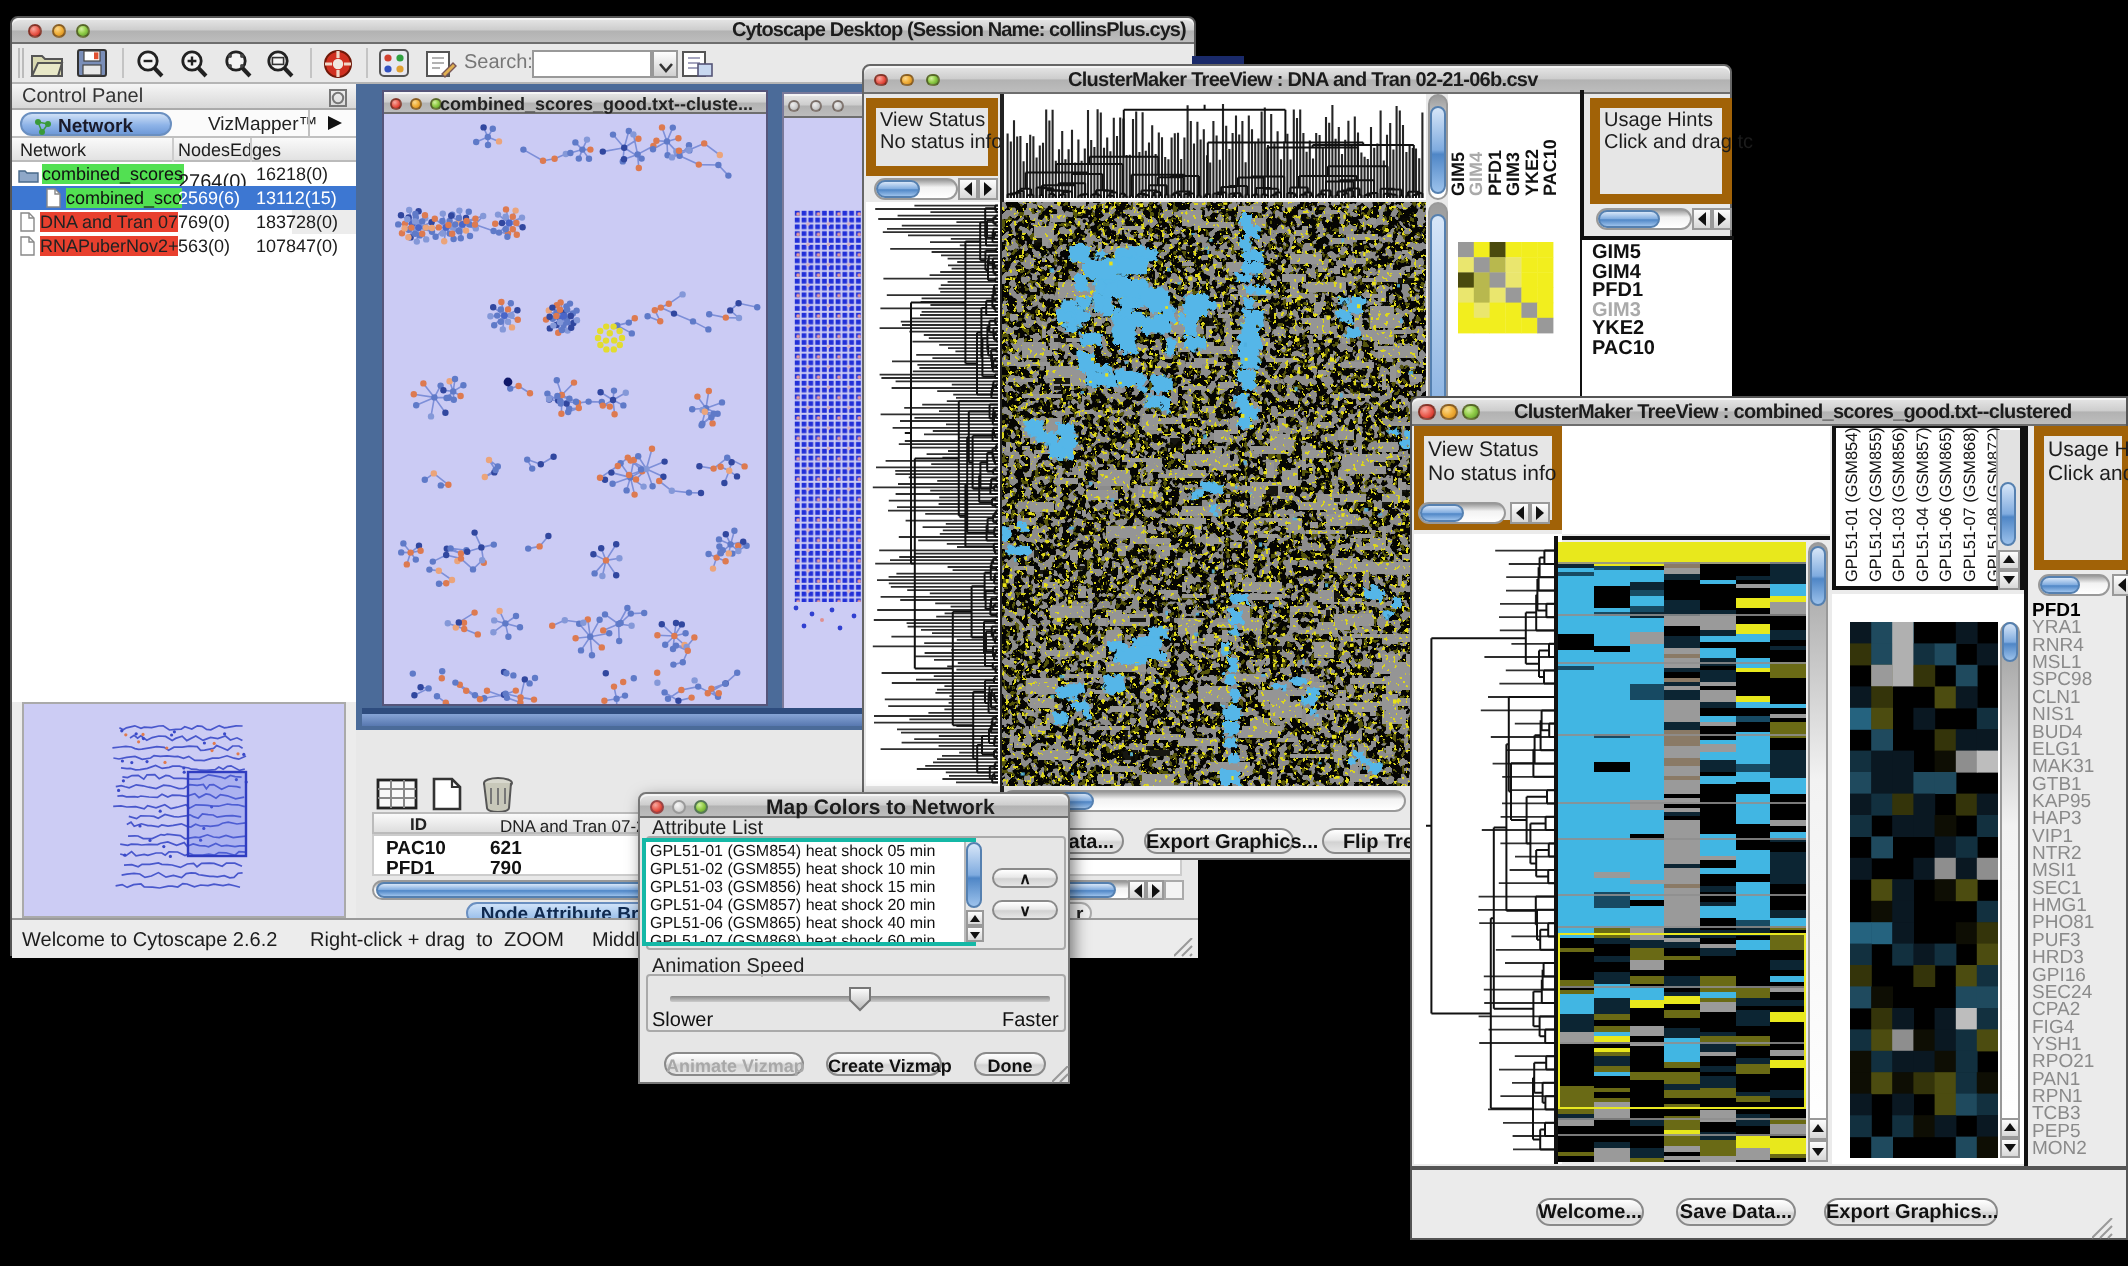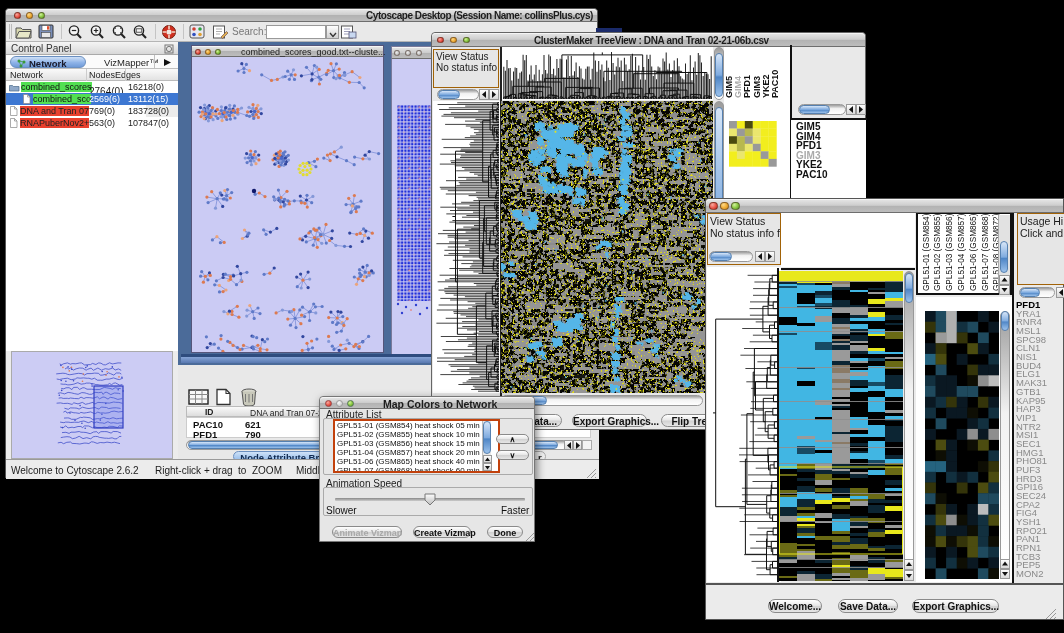--- a/index.html
+++ b/index.html
@@ -4,21 +4,21 @@
 html,body{width:1064px;height:633px;background:#000;overflow:hidden;
  font-family:"Liberation Sans",sans-serif;-webkit-font-smoothing:antialiased;}
 .abs{position:absolute;}
 .tbar{background:linear-gradient(#e3e3e3,#cdcdcd 45%,#b2b2b2 50%,#bdbdbd);
  border-bottom:1px solid #6e6e6e;border-top:1px solid #f5f5f5;}
 .lt{position:absolute;border-radius:50%;}
 .tt{position:absolute;color:#1c1c1c;white-space:nowrap;}
 .aquabtn{position:absolute;background:linear-gradient(#ffffff,#e8e8e8 45%,#d2d2d2 55%,#e6e6e6);
  border:1px solid #8a8a8a;border-radius:9px;text-align:center;color:#111;
  font-weight:bold;white-space:nowrap;}
-.box{position:absolute;background:#e3e3e3;border:1px solid #a16207;color:#1a1a1a;}
+.box{position:absolute;background:#e3e3e3;border:5px solid #a16207;color:#1a1a1a;}
 .strack{position:absolute;background:linear-gradient(#9c9c9c,#f2f2f2 40%,#ffffff);border:1px solid #999;border-radius:6px;}
 .scap{position:absolute;background:linear-gradient(#d7e6f8,#7fabdf 50%,#4f86c6 55%,#9cc2ec);border:1px solid #5580b0;border-radius:5px;}
 .arrbtn{position:absolute;background:linear-gradient(#fdfdfd,#d8d8d8);border:1px solid #999;
  font-size:6px;color:#111;text-align:center;}
 </style></head><body>
 <div class="abs" style="left:5px;top:8px;width:593px;height:470px;background:#ececec;border:1px solid #555;border-radius:4px 4px 0 0">
     <div class="abs tbar" style="left:0;top:0;width:100%;height:13px;border-radius:4px 4px 0 0"></div>
     <div class="lt" style="left:8px;top:3px;width:7.2px;height:7.2px;background:radial-gradient(circle at 35% 30%,#f6a9a0,#ee6b5e 40%,#d93b2f 75%,#a82a20);border:0.5px solid rgba(60,40,30,.55)"></div>
     <div class="lt" style="left:20px;top:3px;width:7.2px;height:7.2px;background:radial-gradient(circle at 35% 30%,#fbd88e,#f2b33f 45%,#dd9522 80%);border:0.5px solid rgba(60,40,30,.55)"></div>
     <div class="lt" style="left:32px;top:3px;width:7.2px;height:7.2px;background:radial-gradient(circle at 35% 30%,#d3f0a0,#94cf4a 45%,#6aa832 80%);border:0.5px solid rgba(60,40,30,.55)"></div>
@@ -226,21 +226,21 @@
           </g>
         </svg>
       </div>
       <div class="abs" style="left:3px;top:312px;width:252px;height:3px;background:#2e4c7e"></div>
       <div class="abs" style="left:3px;top:315px;width:252px;height:6px;background:linear-gradient(#86a4d6,#5878b0)"></div>
       <div class="abs" style="left:13px;top:3px;width:193px;height:308px;background:#cbcbf4;border:1px solid #55557a">
         <div class="abs tbar" style="left:0;top:0;width:100%;height:11px"></div>
         <div class="lt" style="left:3px;top:2.5px;width:6px;height:6px;background:radial-gradient(circle at 35% 30%,#f6a9a0,#ee6b5e 40%,#d93b2f 75%,#a82a20);border:0.5px solid rgba(60,40,30,.55)"></div>
         <div class="lt" style="left:13px;top:2.5px;width:6px;height:6px;background:radial-gradient(circle at 35% 30%,#fbd88e,#f2b33f 45%,#dd9522 80%);border:0.5px solid rgba(60,40,30,.55)"></div>
         <div class="lt" style="left:23px;top:2.5px;width:6px;height:6px;background:radial-gradient(circle at 35% 30%,#d3f0a0,#94cf4a 45%,#6aa832 80%);border:0.5px solid rgba(60,40,30,.55)"></div>
-        <div class="tt" style="left:49px;top:0.5px;font-size:9px;font-weight:normal;color:#222">combined_scores_good.txt--cluste...</div>
+        <div class="tt" style="left:28px;top:0.5px;font-size:9px;font-weight:bold;color:#222">combined_scores_good.txt--cluste...</div>
         <svg class="abs" style="left:0;top:11px" width="191" height="295">
           <path d="M51.9 11.5L52.0 15.5M51.9 11.5L46.1 14.0M51.9 11.5L49.8 6.7M51.9 11.5L54.4 7.4M51.9 11.5L57.5 13.7M69.7 17.8L79.5 23.4M79.5 23.4L85.3 22.4M85.3 22.4L90.9 20.0M99.2 17.8L97.4 22.3M99.2 17.8L93.2 19.5M99.2 17.8L95.7 14.2M99.2 17.8L101.5 12.8M99.2 17.8L103.2 17.8M99.2 17.8L102.5 22.4M120.1 16.9L127.2 12.4M120.1 16.9L128.8 22.3M120.1 16.9L119.4 23.7M120.1 16.9L109.4 18.8M120.1 16.9L114.5 10.3M120.1 16.9L122.4 8.5M126.8 20.2L127.4 27.0M126.8 20.2L120.0 22.6M126.8 20.2L124.7 10.2M126.8 20.2L134.7 16.0M141.5 13.7L134.5 17.6M141.5 13.7L136.2 13.4M141.5 13.7L139.0 6.7M141.5 13.7L144.4 6.8M141.5 13.7L147.2 12.1M141.5 13.7L146.2 18.7M141.5 13.7L141.8 20.6M152.5 15.6L147.8 20.9M147.8 20.9L157.4 25.3M157.4 25.3L167.2 25.5M167.2 25.5L172.2 30.8M152.7 18.2L147.5 18.4M147.5 18.4L144.0 21.7M144.0 21.7L152.4 18.0M152.4 18.0L160.1 14.7M160.1 14.7L167.9 20.5M14.1 54.8L17.7 54.8M14.1 54.8L15.9 57.9M14.1 54.8L12.3 57.9M14.1 54.8L10.5 54.8M14.1 54.8L12.3 51.7M14.1 54.8L15.9 51.7M14.1 54.8L20.8 56.9M14.1 54.8L17.9 60.7M14.1 54.8L13.3 61.7M14.1 54.8L9.0 59.6M14.1 54.8L7.1 55.2M14.1 54.8L8.5 50.6M14.1 54.8L12.6 48.0M14.1 54.8L17.3 48.6M14.1 54.8L20.6 52.1M17.3 56.8L20.9 56.8M17.3 56.8L19.1 59.9M17.3 56.8L15.5 59.9M17.3 56.8L13.7 56.8M17.3 56.8L15.5 53.7M17.3 56.8L19.1 53.7M17.3 56.8L24.0 58.9M17.3 56.8L21.1 62.7M17.3 56.8L16.4 63.8M17.3 56.8L12.2 61.6M17.3 56.8L10.3 57.2M17.3 56.8L11.7 52.6M17.3 56.8L15.7 50.0M17.3 56.8L20.5 50.6M17.3 56.8L23.8 54.1M31.0 56.7L34.6 56.7M31.0 56.7L32.8 59.8M31.0 56.7L29.2 59.8M31.0 56.7L27.4 56.7M31.0 56.7L29.2 53.5M31.0 56.7L32.8 53.5M31.0 56.7L37.7 58.7M31.0 56.7L34.8 62.5M31.0 56.7L30.1 63.6M31.0 56.7L25.8 61.4M31.0 56.7L24.0 57.0M31.0 56.7L25.4 52.4M31.0 56.7L29.4 49.8M31.0 56.7L34.1 50.4M31.0 56.7L37.4 53.9M39.2 55.2L42.8 55.2M39.2 55.2L41.0 58.3M39.2 55.2L37.4 58.3M39.2 55.2L35.6 55.2M39.2 55.2L37.4 52.0M39.2 55.2L41.0 52.0M39.2 55.2L45.9 57.2M39.2 55.2L43.0 61.0M39.2 55.2L38.4 62.1M39.2 55.2L34.1 59.9M39.2 55.2L32.2 55.5M39.2 55.2L33.6 50.9M39.2 55.2L37.7 48.3M39.2 55.2L42.4 48.9M39.2 55.2L45.7 52.4M41.3 53.5L49.6 51.0M49.6 51.0L45.5 55.3M45.5 55.3L54.8 58.5M54.8 58.5L62.0 59.8M62.6 54.5L66.2 54.5M62.6 54.5L64.4 57.6M62.6 54.5L60.8 57.6M62.6 54.5L59.0 54.5M62.6 54.5L60.8 51.4M62.6 54.5L64.4 51.4M62.6 54.5L69.3 56.6M62.6 54.5L66.4 60.4M62.6 54.5L61.7 61.4M62.6 54.5L57.5 59.3M62.6 54.5L55.6 54.9M62.6 54.5L57.0 50.3M62.6 54.5L61.0 47.7M62.6 54.5L65.8 48.3M62.6 54.5L69.0 51.8M60.2 100.8L63.8 100.8M60.2 100.8L62.0 103.9M60.2 100.8L58.4 103.9M60.2 100.8L56.6 100.8M60.2 100.8L58.4 97.7M60.2 100.8L62.0 97.7M60.2 100.8L66.9 102.9M60.2 100.8L64.0 106.7M60.2 100.8L59.4 107.7M60.2 100.8L55.1 105.6M60.2 100.8L53.2 101.1M60.2 100.8L54.6 96.6M60.2 100.8L58.7 94.0M60.2 100.8L63.4 94.6M60.2 100.8L66.7 98.1M88.0 102.4L91.6 102.4M88.0 102.4L89.8 105.5M88.0 102.4L86.2 105.5M88.0 102.4L84.4 102.4M88.0 102.4L86.2 99.3M88.0 102.4L89.8 99.3M88.0 102.4L94.7 104.5M88.0 102.4L91.8 108.3M88.0 102.4L87.1 109.4M88.0 102.4L82.9 107.2M88.0 102.4L81.0 102.8M88.0 102.4L82.4 98.2M88.0 102.4L86.4 95.6M88.0 102.4L91.2 96.2M88.0 102.4L94.4 99.7M89.8 101.0L93.4 101.0M89.8 101.0L91.6 104.1M89.8 101.0L88.0 104.1M89.8 101.0L86.2 101.0M89.8 101.0L88.0 97.9M89.8 101.0L91.6 97.9M89.8 101.0L96.5 103.1M89.8 101.0L93.6 106.9M89.8 101.0L89.0 108.0M89.8 101.0L84.7 105.8M89.8 101.0L82.8 101.4M89.8 101.0L84.2 96.8M89.8 101.0L88.3 94.2M89.8 101.0L93.0 94.8M89.8 101.0L96.3 98.3M125.4 102.1L122.4 104.3M122.4 104.3L116.6 105.7M116.6 105.7L123.9 109.7M131.8 101.1L138.1 103.6M138.1 103.6L135.4 98.1M135.4 98.1L142.4 94.9M142.4 94.9L149.3 90.2M138.4 96.8L145.0 99.8M145.0 99.8L154.5 103.7M154.5 103.7L162.2 107.7M162.6 100.1L170.9 101.8M170.9 101.8L177.5 102.0M177.5 102.0L173.1 98.2M173.1 98.2L177.3 94.6M177.3 94.6L186.6 96.6M25.2 141.7L14.9 140.1M25.2 141.7L19.7 134.7M25.2 141.7L28.3 135.8M25.2 141.7L32.4 141.9M25.2 141.7L30.7 149.4M25.2 141.7L23.5 151.2M25.2 141.7L16.1 145.6M34.6 138.7L32.8 133.6M34.6 138.7L35.5 132.5M34.6 138.7L39.7 135.6M34.6 138.7L38.3 141.0M34.6 138.7L34.9 142.9M34.6 138.7L31.3 142.0M34.6 138.7L29.7 138.1M81.7 139.8L87.1 143.3M87.1 143.3L97.0 144.5M97.0 144.5L102.3 143.8M102.3 143.8L108.9 144.0M108.9 144.0L112.9 146.3M88.1 143.5L92.6 147.4M92.6 147.4L97.4 147.0M97.4 147.0L92.1 149.0M88.9 140.5L95.0 134.3M88.9 140.5L96.0 143.9M88.9 140.5L88.7 149.9M88.9 140.5L82.6 142.8M88.9 140.5L86.4 133.1M114.5 143.0L115.0 138.3M114.5 143.0L120.9 139.4M114.5 143.0L119.7 145.7M114.5 143.0L115.3 150.1M114.5 143.0L109.4 145.8M114.5 143.0L108.3 139.1M161.0 147.1L166.8 149.9M161.0 147.1L164.3 154.7M161.0 147.1L158.8 155.6M161.0 147.1L154.1 147.6M161.0 147.1L156.7 141.3M161.0 147.1L162.4 138.5M161.0 147.1L169.0 144.2M63.1 137.3L67.3 136.0M67.3 136.0L73.0 139.6M82.5 142.5L91.3 144.8M91.3 144.8L86.7 141.0M86.7 141.0L92.7 142.3M92.7 142.3L88.4 144.8M159.3 148.0L163.7 151.6M163.7 151.6L159.2 154.9M159.2 154.9L164.9 149.9M164.9 149.9L160.4 148.9M20.4 182.9L24.9 179.7M24.9 179.7L32.2 185.4M32.2 185.4L28.4 185.7M55.2 179.2L50.4 181.5M50.4 181.5L55.8 178.0M55.8 178.0L52.5 173.0M52.5 173.0L56.9 176.2M123.2 181.7L114.3 184.9M123.2 181.7L113.7 179.3M123.2 181.7L118.3 174.6M123.2 181.7L124.9 173.0M123.2 181.7L129.1 178.6M123.2 181.7L129.8 186.3M123.2 181.7L125.3 190.3M123.2 181.7L121.3 188.2M131.2 177.5L122.5 180.5M131.2 177.5L123.3 173.3M131.2 177.5L127.1 171.1M131.2 177.5L134.0 167.4M131.2 177.5L140.3 173.8M131.2 177.5L139.7 181.4M131.2 177.5L134.3 186.1M131.2 177.5L126.0 182.7M137.6 183.5L143.9 188.4M143.9 188.4L152.5 189.3M152.5 189.3L158.5 189.5M172.6 178.4L168.3 176.4M172.6 178.4L173.8 174.1M172.6 178.4L176.5 181.2M172.6 178.4L170.2 184.5M157.7 176.1L164.8 177.3M164.8 177.3L171.6 171.9M171.6 171.9L180.3 176.2M110.5 182.9L108.0 181.9M108.0 181.9L116.9 176.0M116.9 176.0L121.9 171.8M121.9 171.8L128.5 177.7M74.1 177.3L71.6 172.8M71.6 172.8L78.4 175.1M78.4 175.1L84.8 171.4M13.3 219.3L11.4 225.2M13.3 219.3L8.6 219.2M13.3 219.3L9.7 214.7M13.3 219.3L17.5 215.9M13.3 219.3L18.3 218.4M13.3 219.3L15.9 222.8M31.4 217.4L38.5 219.7M38.5 219.7L33.3 217.2M33.3 217.2L41.2 218.1M41.2 218.1L36.7 223.5M48.7 216.7L49.9 224.4M48.7 216.7L41.6 218.9M48.7 216.7L45.3 209.3M48.7 216.7L54.9 215.3M111.0 223.2L109.2 231.0M111.0 223.2L105.3 229.7M111.0 223.2L104.7 220.1M111.0 223.2L108.6 217.1M111.0 223.2L116.1 215.1M111.0 223.2L117.7 222.1M111.0 223.2L116.1 230.6M166.3 221.8L164.5 227.3M166.3 221.8L162.3 220.0M166.3 221.8L167.7 216.2M166.3 221.8L170.8 223.6M169.3 218.1L174.2 219.8M174.2 219.8L181.3 215.9M181.3 215.9L177.1 215.9M173.3 215.2L167.5 212.7M173.3 215.2L170.9 210.1M173.3 215.2L175.2 208.4M173.3 215.2L179.6 213.9M173.3 215.2L177.2 218.5M173.3 215.2L172.4 219.7M173.3 215.2L168.4 219.6M72.1 217.3L77.8 216.2M77.8 216.2L82.2 211.0M24.4 223.8L31.1 220.5M31.1 220.5L38.5 222.3M38.5 222.3L44.5 227.7M44.5 227.7L49.1 223.1M22.7 227.8L27.4 228.4M27.4 228.4L34.0 233.0M34.0 233.0L31.1 234.6M31.1 234.6L27.5 234.9M60.7 254.7L57.8 248.5M60.7 254.7L66.0 251.0M60.7 254.7L68.0 256.6M60.7 254.7L62.2 261.4M60.7 254.7L54.7 259.1M60.7 254.7L55.1 253.2M103.1 261.4L98.5 268.2M103.1 261.4L95.8 262.1M103.1 261.4L97.6 254.9M103.1 261.4L101.9 252.7M103.1 261.4L107.8 252.9M103.1 261.4L112.6 259.6M103.1 261.4L108.9 266.7M103.1 261.4L104.0 270.6M117.3 255.0L121.7 247.0M117.3 255.0L123.8 255.9M117.3 255.0L117.6 263.5M117.3 255.0L109.6 258.2M117.3 255.0L110.5 250.2M118.3 254.5L123.4 249.8M123.4 249.8L130.1 249.5M145.2 261.0L138.9 255.1M145.2 261.0L146.0 254.5M145.2 261.0L148.9 255.2M145.2 261.0L150.8 259.6M145.2 261.0L150.3 265.5M145.2 261.0L144.5 267.5M145.2 261.0L140.6 265.4M145.2 261.0L136.7 260.6M155.2 261.7L151.3 266.5M151.3 266.5L146.0 265.8M146.0 265.8L151.9 268.4M151.9 268.4L149.4 274.1M149.4 274.1L144.7 275.3M31.9 254.6L40.1 257.5M40.1 257.5L46.9 260.2M84.1 255.9L90.4 253.1M90.4 253.1L99.7 254.4M35.9 256.8L40.0 254.4M40.0 254.4L37.4 254.2M37.4 254.2L45.3 249.3M15.2 290.6L22.3 287.2M22.3 287.2L18.3 286.6M37.9 285.4L45.5 290.6M45.5 290.6L50.1 292.1M50.1 292.1L60.0 290.4M60.0 290.4L65.9 288.3M68.3 291.7L65.1 298.9M68.3 291.7L60.8 289.8M68.3 291.7L70.4 282.7M68.3 291.7L75.0 292.8M116.3 292.4L115.0 286.3M116.3 292.4L120.5 290.8M116.3 292.4L116.4 297.8M116.3 292.4L110.2 293.4M140.3 289.2L147.2 293.4M147.2 293.4L153.8 291.8M142.0 292.4L148.7 288.0M148.7 288.0L157.1 286.3M157.1 286.3L167.0 291.4M167.0 291.4L163.7 287.3M163.7 287.3L170.8 284.7M167.4 289.6L161.9 289.6M161.9 289.6L170.6 284.8M170.6 284.8L176.6 279.4M51.5 288.4L61.5 291.9M61.5 291.9L68.2 294.3M26.5 291.1L30.9 294.4M30.9 294.4L38.4 297.8M35.7 284.3L41.1 288.4M41.1 288.4L48.0 292.6" stroke="#7d8fd8" stroke-width="0.8" fill="none"></path>
           <circle cx="51.9" cy="11.5" r="1.6" fill="#5f7ac8"></circle>
           <circle cx="52.0" cy="15.5" r="1.6" fill="#5f7ac8"></circle>
           <circle cx="46.1" cy="14.0" r="1.6" fill="#5f7ac8"></circle>
           <circle cx="49.8" cy="6.7" r="1.6" fill="#31479f"></circle>
           <circle cx="54.4" cy="7.4" r="1.6" fill="#5f7ac8"></circle>
           <circle cx="57.5" cy="13.7" r="1.6" fill="#eba47a"></circle>
           <circle cx="69.7" cy="17.8" r="1.6" fill="#5f7ac8"></circle>
           <circle cx="79.5" cy="23.4" r="1.6" fill="#dd7a50"></circle>
@@ -787,20 +787,24 @@
     <div class="abs" style="left:292px;top:14px;width:66px;height:53px;background:#fff"></div>
     <svg class="abs" style="left:292px;top:14px" width="66" height="53">
       <text transform="translate(8.0,51) rotate(-90)" font-size="9" font-weight="bold" fill="#111" font-family="Liberation Sans">GIM5</text>
       <text transform="translate(17.2,51) rotate(-90)" font-size="9" font-weight="bold" fill="#aaa" font-family="Liberation Sans">GIM4</text>
       <text transform="translate(26.4,51) rotate(-90)" font-size="9" font-weight="bold" fill="#111" font-family="Liberation Sans">PFD1</text>
       <text transform="translate(35.599999999999994,51) rotate(-90)" font-size="9" font-weight="bold" fill="#111" font-family="Liberation Sans">GIM3</text>
       <text transform="translate(44.8,51) rotate(-90)" font-size="9" font-weight="bold" fill="#111" font-family="Liberation Sans">YKE2</text>
       <text transform="translate(54.0,51) rotate(-90)" font-size="9" font-weight="bold" fill="#111" font-family="Liberation Sans">PAC10</text>
     </svg>
     <div class="abs" style="left:358px;top:12px;width:1.5px;height:154px;background:#111"></div>
+    <div class="box" style="left:363px;top:16px;width:71px;height:53px;background:#e6e6e6">
+      <div class="tt" style="left:2px;top:1px;font-size:10px">Usage Hints</div>
+      <div class="tt" style="left:2px;top:12px;font-size:10px">Click and drag tc</div>
+    </div>
     <div class="strack" style="left:366px;top:71px;width:48px;height:11px"></div>
     <div class="scap" style="left:367px;top:72px;width:31px;height:9px"></div>
     <div class="arrbtn" style="left:414px;top:71px;width:10px;height:11px;line-height:11px"><svg width="8" height="9">
         <path d="M6 1L2 4.5L6 8z" fill="#111"></path>
       </svg></div>
     <div class="arrbtn" style="left:424px;top:71px;width:10px;height:11px;line-height:11px"><svg width="8" height="9">
         <path d="M2 1L6 4.5L2 8z" fill="#111"></path>
       </svg></div>
     <div class="abs" style="left:358px;top:85px;width:77px;height:1.5px;background:#111"></div>
     <div class="abs" style="left:292px;top:67px;width:66px;height:320px;background:#fff"></div>
@@ -1658,20 +1662,21 @@
     <div class="scap" style="left:70px;top:363px;width:45px;height:9px"></div>
     <div class="aquabtn" style="left:64px;top:381px;width:66px;height:13px;font-size:10px;line-height:13px;border-radius:8px">Save Data...</div>
     <div class="aquabtn" style="left:140px;top:381px;width:75px;height:13px;font-size:10px;line-height:13px;border-radius:8px">Export Graphics...</div>
     <div class="aquabtn" style="left:229px;top:381px;width:72px;height:13px;font-size:10px;line-height:13px;border-radius:8px">Flip Tree N</div>
   </div>
 <div class="abs" style="left:705px;top:198px;width:359px;height:422px;background:#ebebeb;border:1px solid #555;border-radius:4px 0 0 0">
     <div class="abs tbar" style="left:0;top:0;width:100%;height:14px;border-radius:4px 0 0 0"></div>
     <div class="lt" style="left:3px;top:2.5px;width:8.6px;height:8.6px;background:radial-gradient(circle at 35% 30%,#f6a9a0,#ee6b5e 40%,#d93b2f 75%,#a82a20);border:0.5px solid rgba(60,40,30,.55)"></div>
     <div class="lt" style="left:14px;top:2.5px;width:8.6px;height:8.6px;background:radial-gradient(circle at 35% 30%,#fbd88e,#f2b33f 45%,#dd9522 80%);border:0.5px solid rgba(60,40,30,.55)"></div>
     <div class="lt" style="left:25px;top:2.5px;width:8.6px;height:8.6px;background:radial-gradient(circle at 35% 30%,#d3f0a0,#94cf4a 45%,#6aa832 80%);border:0.5px solid rgba(60,40,30,.55)"></div>
+    <div class="tt" style="left:51px;top:1.5px;font-size:10px;font-weight:bold;letter-spacing:-0.35px">ClusterMaker TreeView : combined_scores_good.txt--clustered</div>
     <div class="box" style="left:1px;top:14px;width:74px;height:52px;background:#e6e6e6">
       <div class="tt" style="left:2px;top:1px;font-size:10.5px">View Status</div>
       <div class="tt" style="left:2px;top:13px;font-size:10.5px">No status info f</div>
     </div>
     <div class="strack" style="left:3px;top:52px;width:44px;height:11px"></div>
     <div class="scap" style="left:4px;top:53px;width:22px;height:9px"></div>
     <div class="arrbtn" style="left:49px;top:52px;width:10px;height:11px;line-height:11px"><svg width="8" height="9">
         <path d="M6 1L2 4.5L6 8z" fill="#111"></path>
       </svg></div>
     <div class="arrbtn" style="left:59px;top:52px;width:10px;height:11px;line-height:11px"><svg width="8" height="9">
@@ -2347,21 +2352,21 @@
     </svg>
   </div>
 <div class="abs" style="left:319px;top:396px;width:216px;height:146px;background:#e6e6e6;border:1px solid #777;border-radius:4px 4px 0 0;box-shadow:2px 3px 8px rgba(0,0,0,.5)">
     <div class="abs tbar" style="left:0;top:0;width:100%;height:12px;border-radius:4px 4px 0 0"></div>
     <div class="lt" style="left:5px;top:2.5px;width:7px;height:7px;background:radial-gradient(circle at 35% 30%,#f6a9a0,#ee6b5e 40%,#d93b2f 75%);border:.5px solid #944"></div>
     <div class="lt" style="left:16px;top:2.5px;width:7px;height:7px;background:radial-gradient(circle at 35% 30%,#f8f8f8,#d0d0d0 70%);border:.5px solid #999"></div>
     <div class="lt" style="left:27px;top:2.5px;width:7px;height:7px;background:radial-gradient(circle at 35% 30%,#d3f0a0,#94cf4a 45%,#6aa832 80%);border:.5px solid #575"></div>
     <div class="tt" style="left:63px;top:0.5px;font-size:10.5px;font-weight:bold">Map Colors to Network</div>
     <div class="tt" style="left:6px;top:12px;font-size:10px;color:#222">Attribute List</div>
     <div class="abs" style="left:3px;top:21px;width:210px;height:57px;border:1px solid #aaa;border-radius:2px"></div>
-    <div class="abs" style="left:13px;top:22px;width:167px;height:54px;background:#fff;border:2px solid #c2410c;overflow:hidden">
+    <div class="abs" style="left:1px;top:22px;width:167px;height:54px;background:#fff;border:2px solid #14b8a6;overflow:hidden">
       <div class="tt" style="left:2px;top:0.0px;font-size:8px;color:#111">GPL51-01 (GSM854) heat shock 05 min</div>
       <div class="tt" style="left:2px;top:8.9px;font-size:8px;color:#111">GPL51-02 (GSM855) heat shock 10 min</div>
       <div class="tt" style="left:2px;top:17.8px;font-size:8px;color:#111">GPL51-03 (GSM856) heat shock 15 min</div>
       <div class="tt" style="left:2px;top:26.7px;font-size:8px;color:#111">GPL51-04 (GSM857) heat shock 20 min</div>
       <div class="tt" style="left:2px;top:35.6px;font-size:8px;color:#111">GPL51-06 (GSM865) heat shock 40 min</div>
       <div class="tt" style="left:2px;top:44.5px;font-size:8px;color:#111">GPL51-07 (GSM868) heat shock 60 min</div>
     </div>
     <div class="abs" style="left:162px;top:24px;width:9px;height:50px;background:#e8e8e8;border-left:1px solid #bbb"></div>
     <div class="scap" style="left:163px;top:24px;width:8px;height:33px;border-radius:4px"></div>
     <div class="arrbtn" style="left:163px;top:58px;width:9px;height:8px"><svg width="7" height="7">

